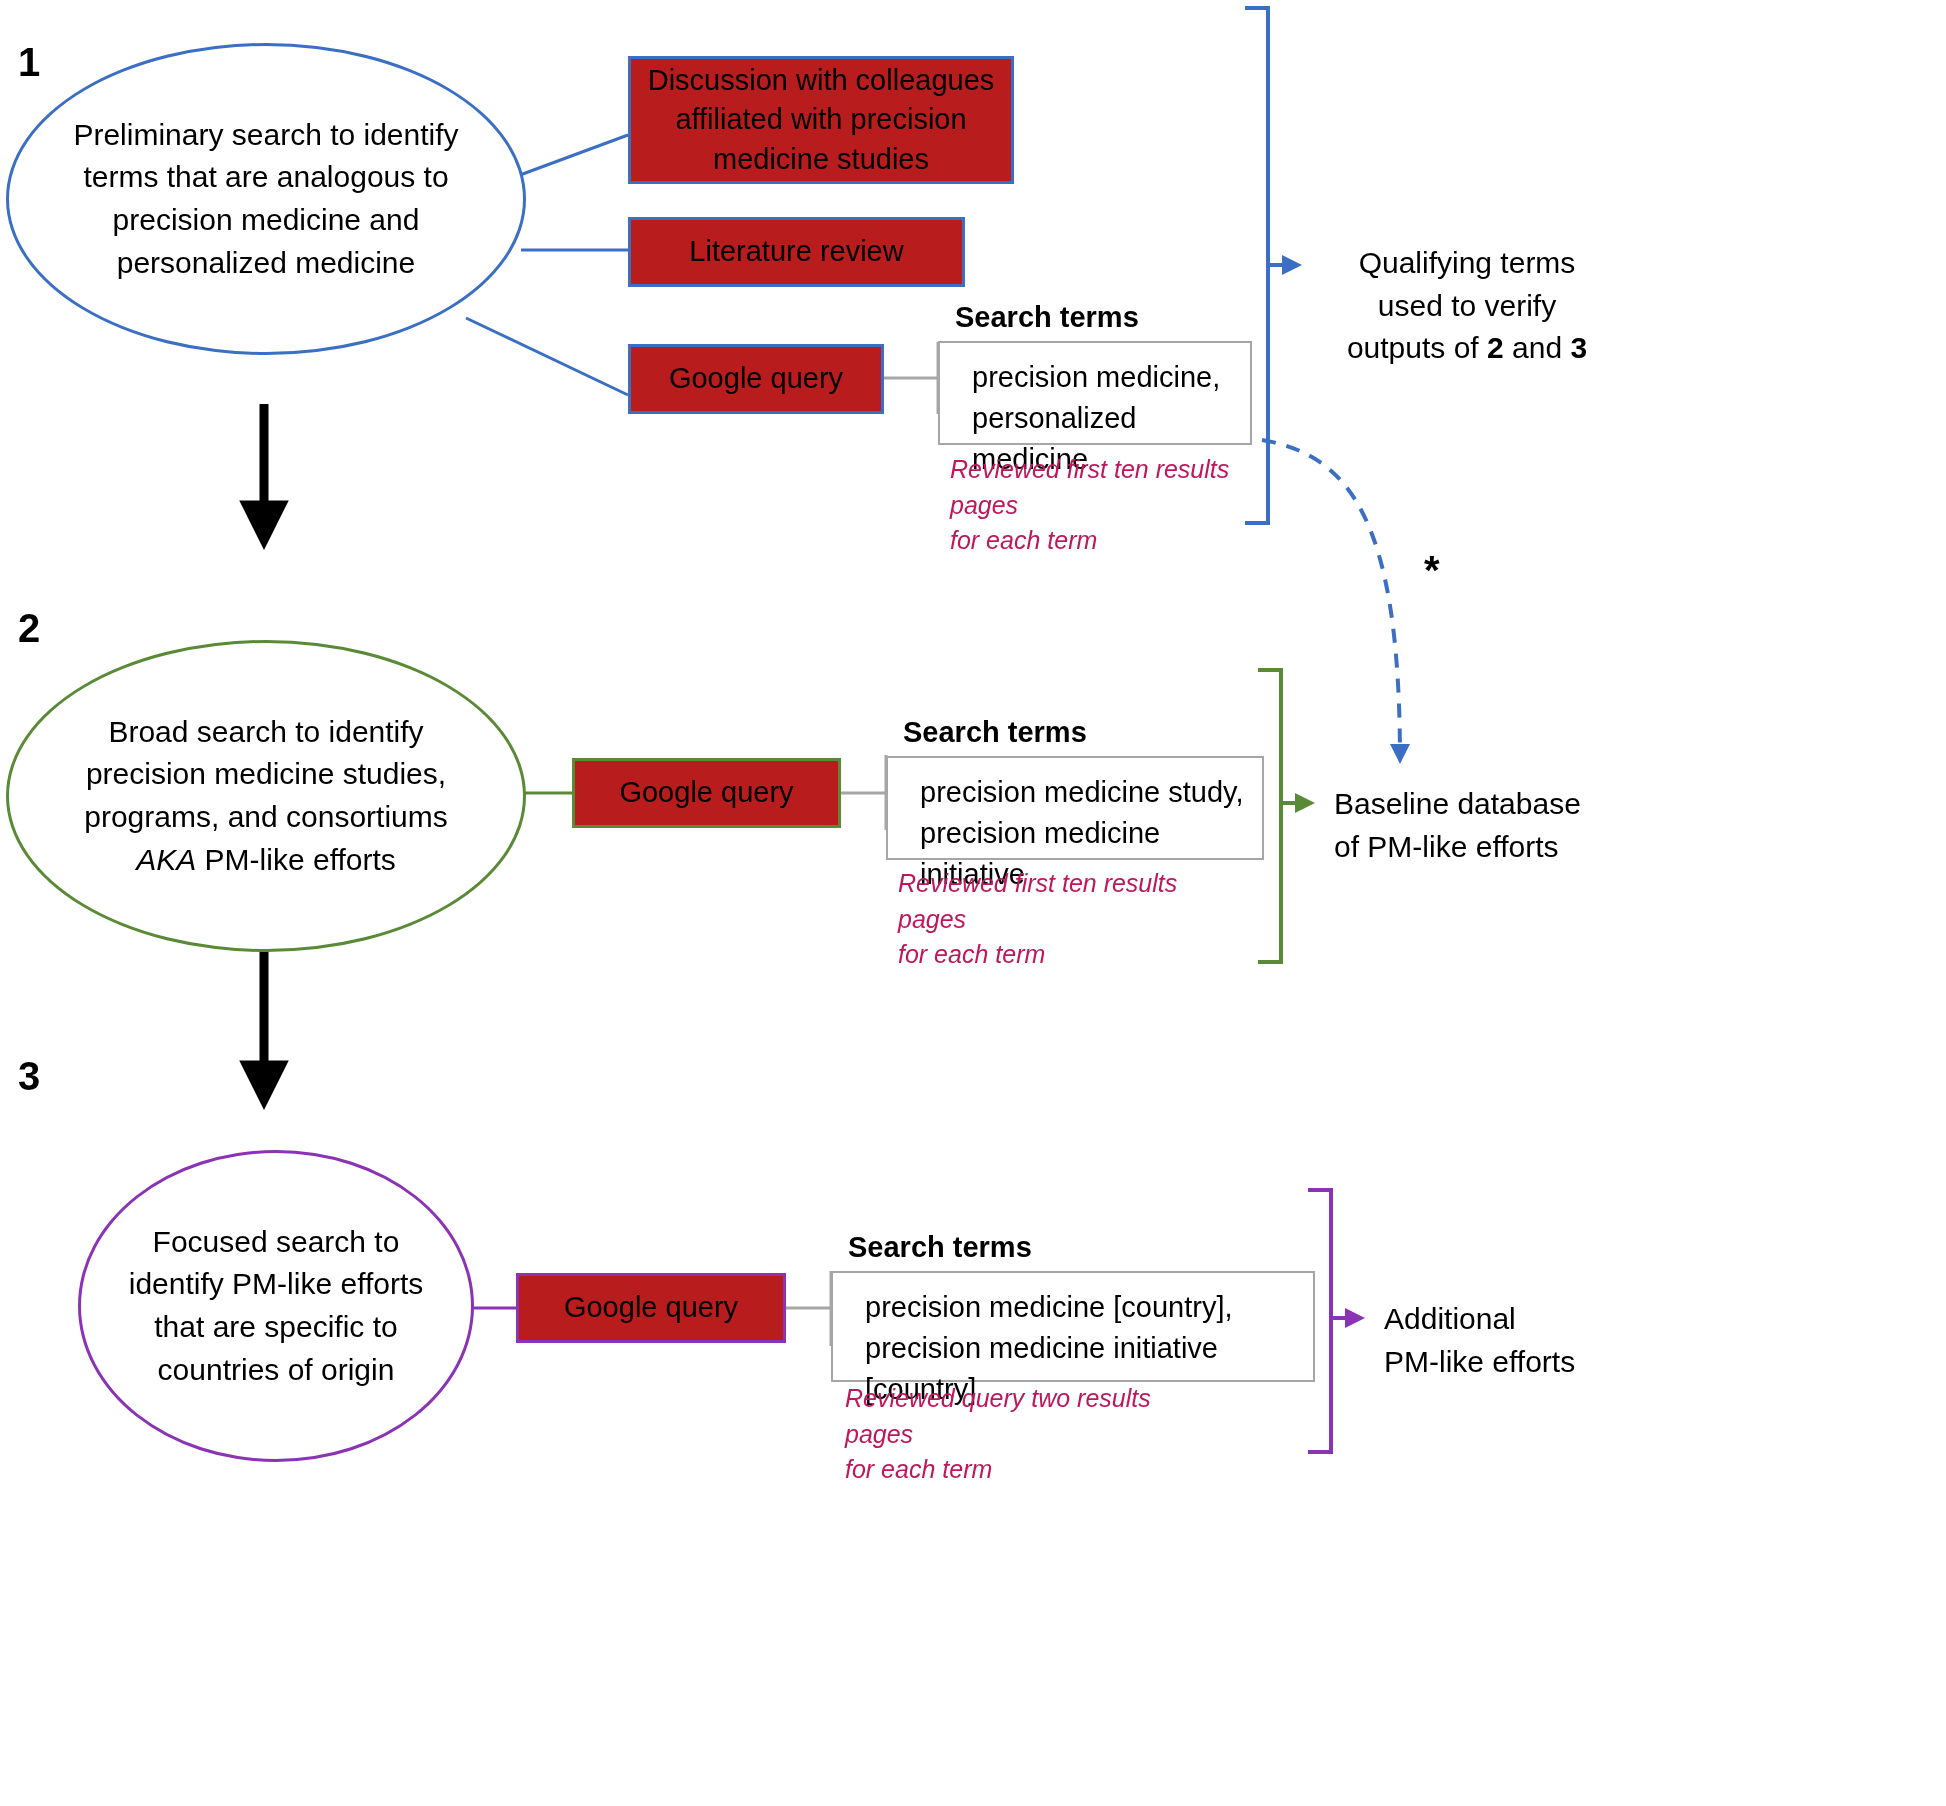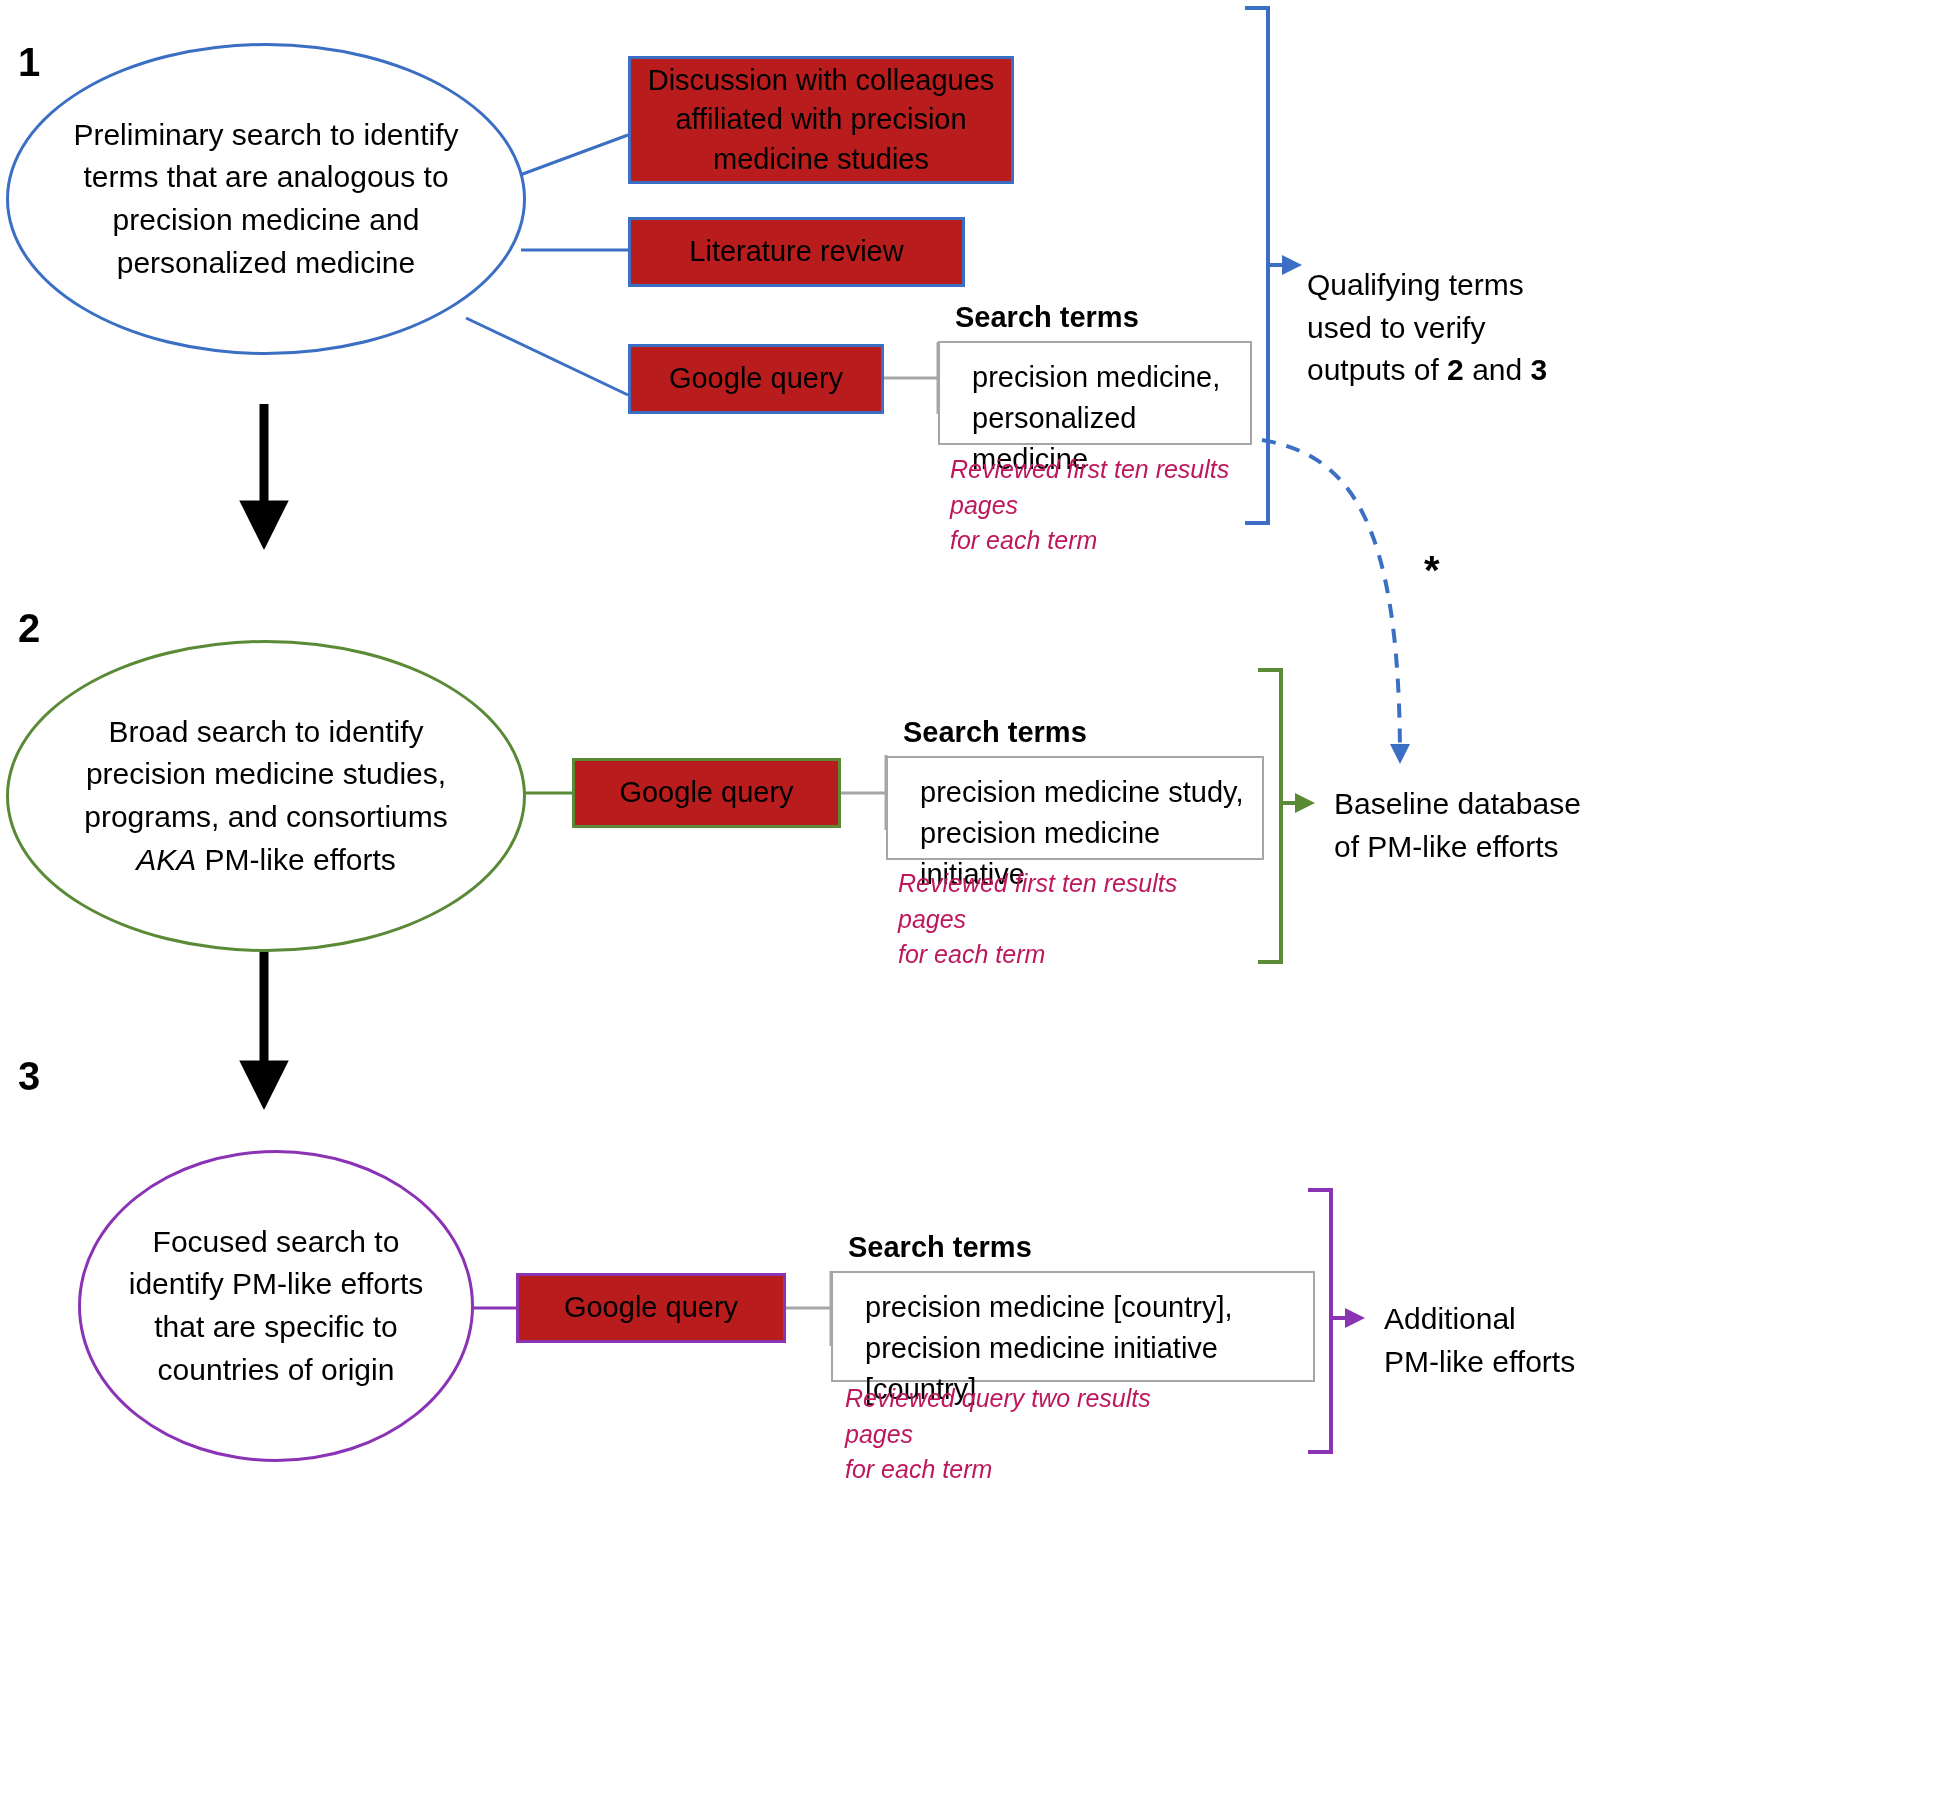--- a/index.html
+++ b/index.html
@@ -190,21 +190,21 @@
   <div class="terms-box" style="left:938px; top:341px; width:314px; height:104px;">
     <div>precision medicine,</div>
     <div>personalized medicine</div>
   </div>
 
   <div class="terms-note" style="left:950px; top:452px; width:330px;">
     <div>Reviewed first ten results pages</div>
     <div>for each term</div>
   </div>
 
-  <div class="outlabel" style="left:1307px; top:264px; width:320px;">
+  <div class="outlabel" style="left:1307px; top:242px; width:320px;text-align:center;">
     <div>Qualifying terms</div>
     <div>used to verify</div>
     <div>
       <span>outputs of </span><b>2</b><span> and </span><b>3</b>
     </div>
   </div>
 
   <div class="asterisk" style="left:1424px; top:550px;">*</div>
 
   <div class="stage-num abs" style="left:18px; top:608px;">2</div>

